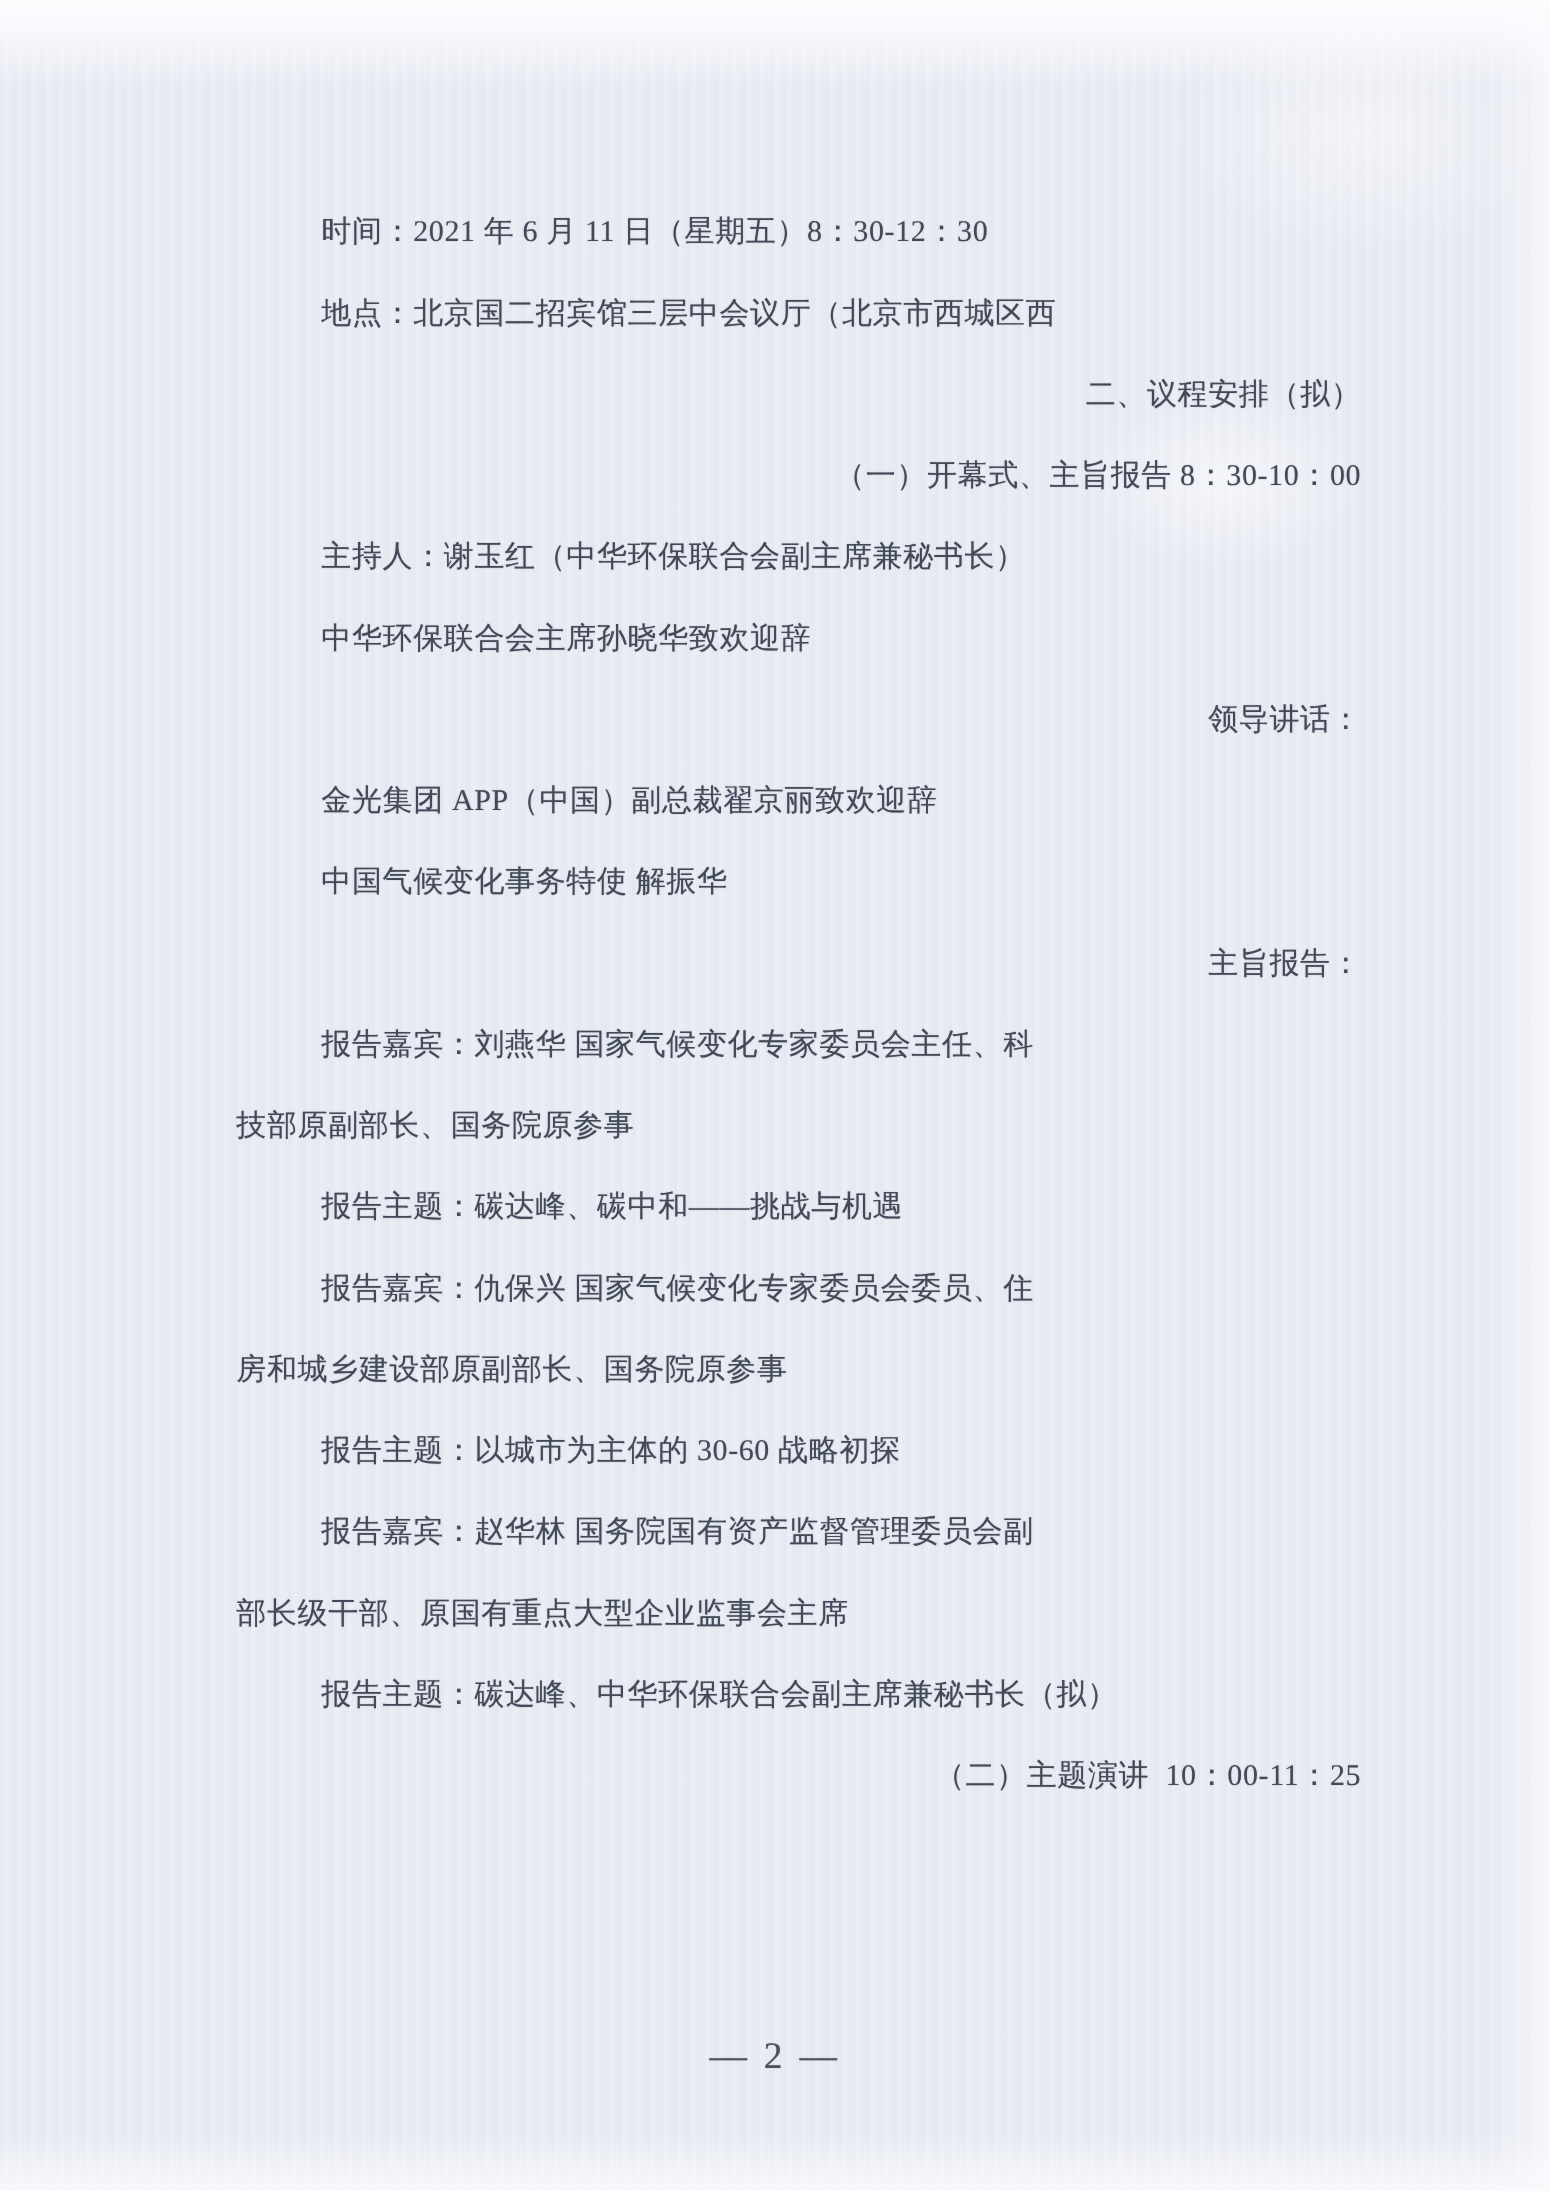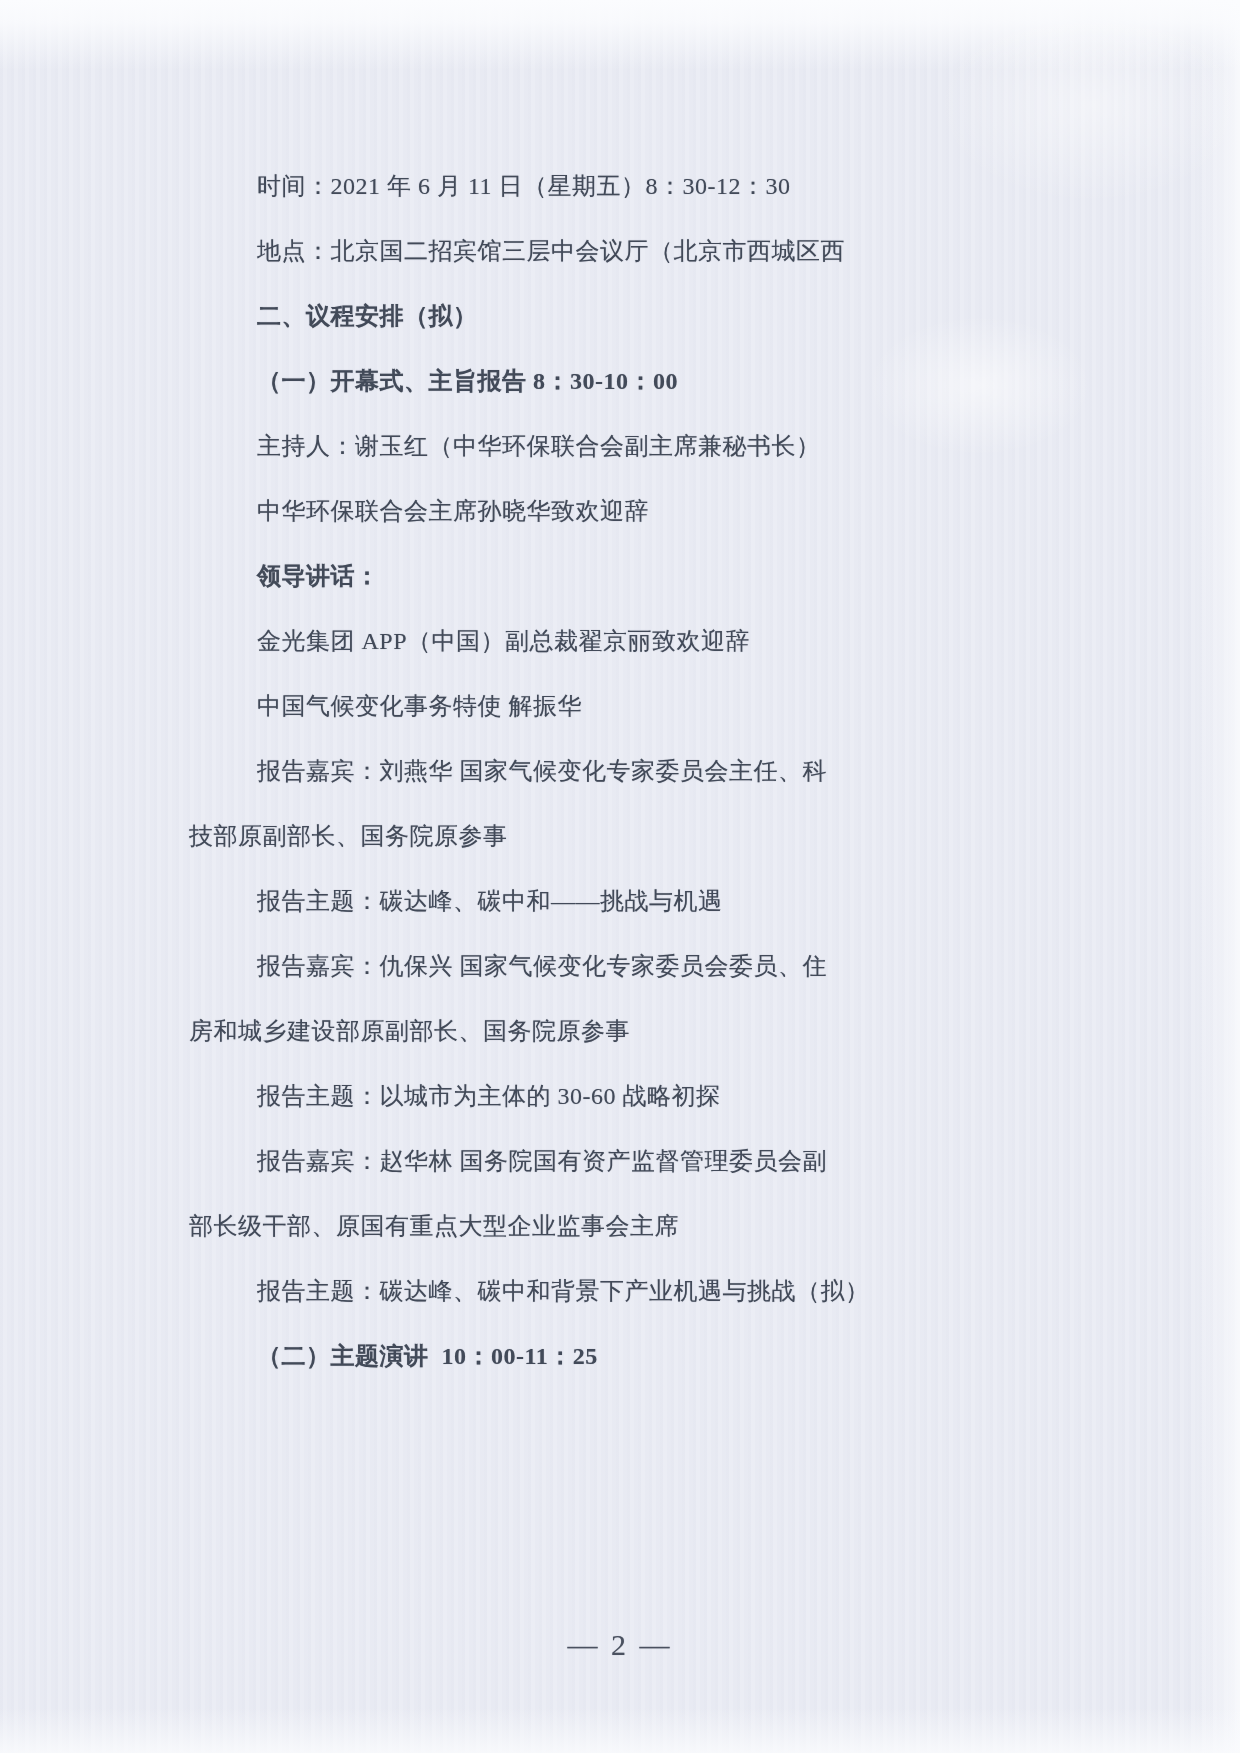--- a/index.html
+++ b/index.html
@@ -35,21 +35,21 @@
   }
   .ln {
     margin: 0;
     font-size: 24px;
     line-height: 65px;
     white-space: pre;
     letter-spacing: 0.5px;
     text-shadow: 0 0 1px rgba(66,74,89,0.45);
   }
   .ind { text-indent: 68px; }
-  .bold { font-weight: 700; }
+  .bold { font-weight: 400; text-align: right; }
   .footer {
     position: absolute;
     top: 1626px;
     left: 0;
     width: 100%;
     text-align: center;
     font-size: 30px;
     line-height: 38px;
     letter-spacing: 3px;
     color: #4a5160;
@@ -63,25 +63,26 @@
   <div class="content">
     <p class="ln ind">时间：2021 年 6 月 11 日（星期五）8：30-12：30</p>
     <p class="ln ind">地点：北京国二招宾馆三层中会议厅（北京市西城区西</p>
     <p class="ln ind bold">二、议程安排（拟）</p>
     <p class="ln ind bold">（一）开幕式、主旨报告 8：30-10：00</p>
     <p class="ln ind">主持人：谢玉红（中华环保联合会副主席兼秘书长）</p>
     <p class="ln ind">中华环保联合会主席孙晓华致欢迎辞</p>
     <p class="ln ind bold">领导讲话：</p>
     <p class="ln ind">金光集团 APP（中国）副总裁翟京丽致欢迎辞</p>
     <p class="ln ind">中国气候变化事务特使 解振华</p>
+    <p class="ln ind bold">主旨报告：</p>
     <p class="ln ind">报告嘉宾：刘燕华 国家气候变化专家委员会主任、科</p>
     <p class="ln">技部原副部长、国务院原参事</p>
     <p class="ln ind">报告主题：碳达峰、碳中和——挑战与机遇</p>
     <p class="ln ind">报告嘉宾：仇保兴 国家气候变化专家委员会委员、住</p>
     <p class="ln">房和城乡建设部原副部长、国务院原参事</p>
     <p class="ln ind">报告主题：以城市为主体的 30-60 战略初探</p>
     <p class="ln ind">报告嘉宾：赵华林 国务院国有资产监督管理委员会副</p>
     <p class="ln">部长级干部、原国有重点大型企业监事会主席</p>
-    <p class="ln ind">报告主题：碳达峰、碳中和背景下产业机遇与挑战（拟）</p>
+    <p class="ln ind">报告主题：碳达峰、中华环保联合会副主席兼秘书长（拟）</p>
     <p class="ln ind bold">（二）主题演讲  10：00-11：25</p>
   </div>
   <div class="footer">— 2 —</div>
 </div>
 
 </body></html>

